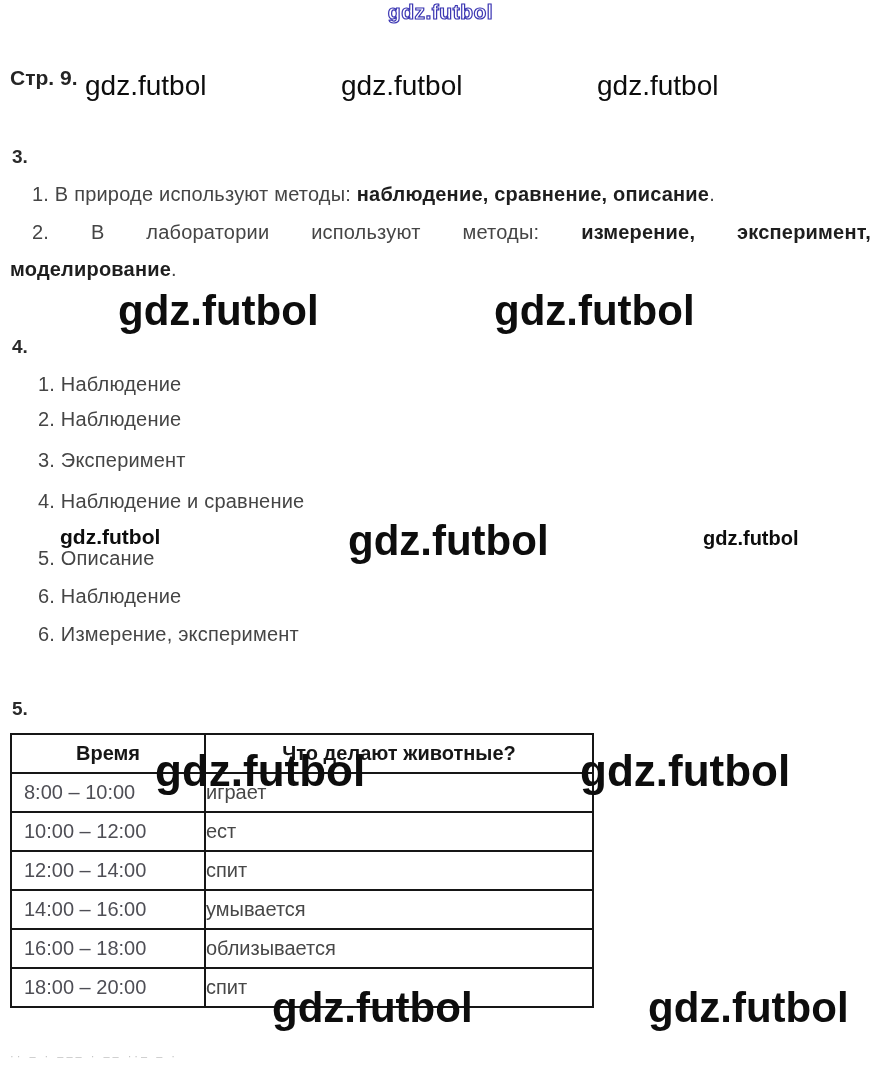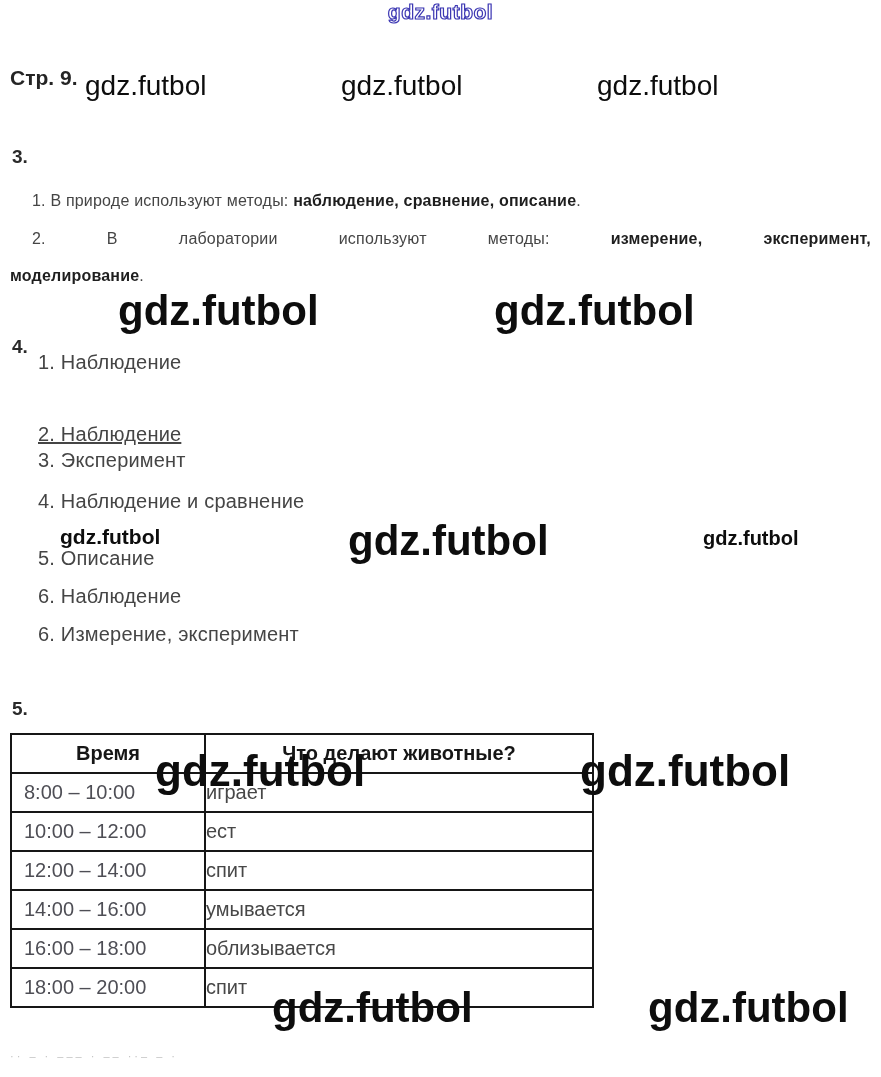--- a/index.html
+++ b/index.html
@@ -23,28 +23,28 @@
   .wm-tbl1 { left:155px; top:748px; font-size:44px; font-weight:700; z-index:5; }
   .wm-tbl2 { left:580px; top:748px; font-size:44px; font-weight:600; z-index:5; }
   .wm-b1 { left:272px; top:986px; font-size:42px; font-weight:600; z-index:5; }
   .wm-b2 { left:648px; top:986px; font-size:42px; font-weight:600; z-index:5; }
 
   
   .page-label { position:absolute; left:10px; top:66px; font-size:21px; font-weight:700; color:#242424; }
   .sec-num { position:absolute; left:12px; font-size:19px; font-weight:700; color:#2a2a2a; }
   .sec3-num { top:146px; }  .sec4-num { top:336px; }  .sec5-num { top:698px; }
 
-  .body-line { position:absolute; font-size:16px; color:#454545; letter-spacing:0.2px;margin-top:9px; }
+  .body-line { position:absolute; font-size:20px; color:#454545; letter-spacing:0.2px; }
   .b { font-weight:700; color:#1e1e1e; }
   .s3-l1 { left:32px; top:183px; width:845px; }
   .s3-l2 { left:32px; top:221px; right:10px; display:flex; justify-content:space-between; }
   .s3-l3 { left:10px; top:258px; }
 
   .li { position:absolute; left:38px; font-size:20px; color:#454545; letter-spacing:0.2px; }
-  .li-1 { top:351px; } .li-2 { top:423px;text-decoration:underline; } .li-3 { top:449px; } .li-4 { top:490px; }
+  .li-1 { top:373px; } .li-2 { top:408px; } .li-3 { top:449px; } .li-4 { top:490px; }
   .li-5 { top:547px; } .li-6 { top:585px; } .li-7 { top:623px; }
 
   
   table.schedule { position:absolute; left:10px; top:733px; border-collapse:collapse; z-index:1; }
   .schedule th, .schedule td { border:2px solid #161616; height:39px; }
   .schedule th { font-size:20px; font-weight:700; color:#161616; text-align:center; }
   .col-time { width:194px; }
   .col-act  { width:388px; }
   td.time { text-align:left; padding-left:12px; font-size:20px; color:#4e4e55; }
   td.act  { font-size:20px; color:#474747; }

